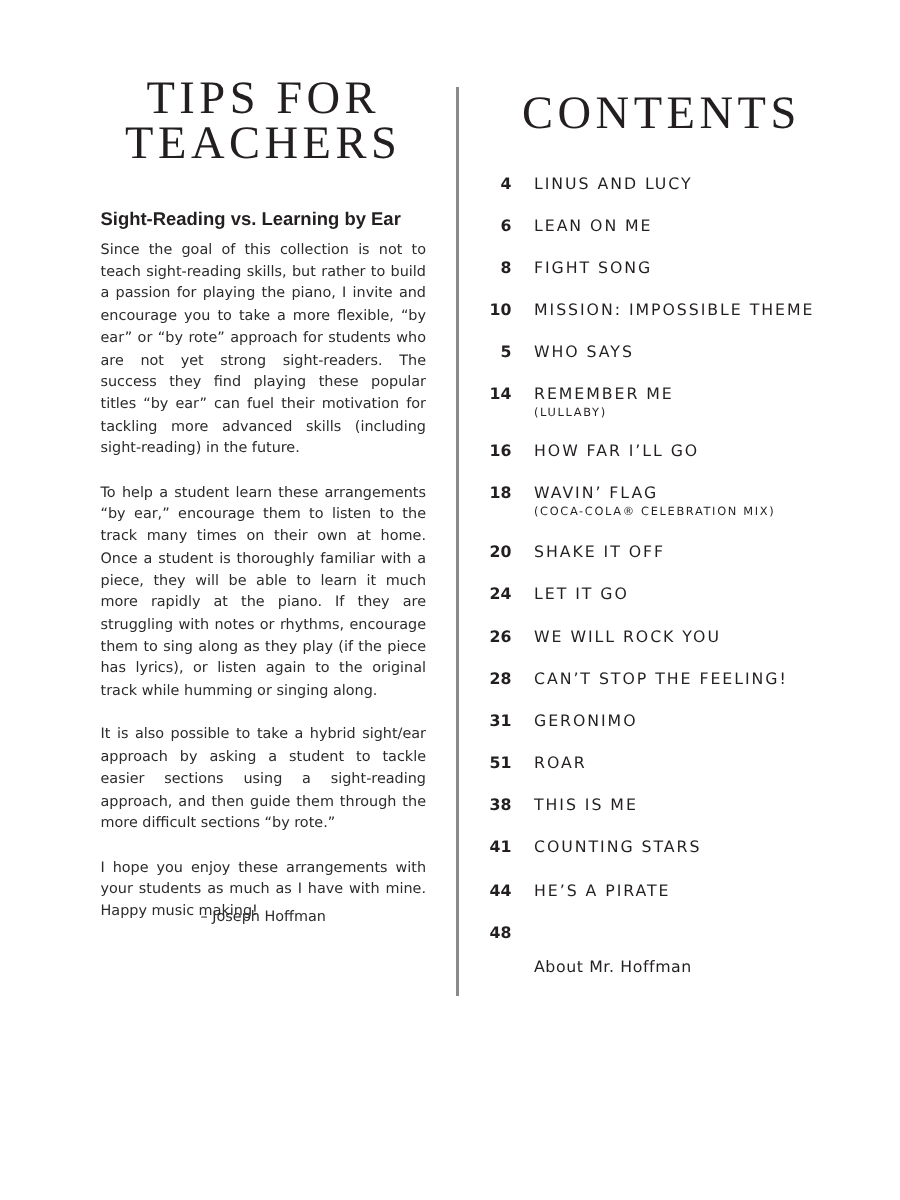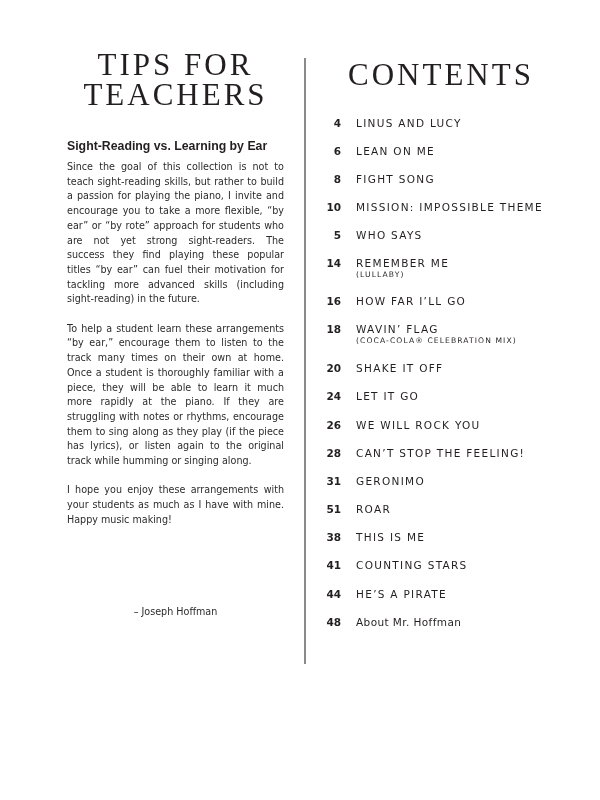--- a/index.html
+++ b/index.html
@@ -58,34 +58,35 @@
   .toc-title {
     position: absolute; left: 44px; top: 0;
     font-family: "DejaVu Sans", sans-serif; font-size: 10.5px;
     letter-spacing: 1.3px; color: #231f20; white-space: nowrap; line-height: 14px;
   }
   .toc-sub {
     position: absolute; left: 44px; top: 14px;
     font-family: "DejaVu Sans", sans-serif; font-size: 7.6px;
     letter-spacing: 1.1px; color: #231f20; white-space: nowrap; line-height: 10px; text-align: center;
   }
-  .toc-title.mixed { letter-spacing: 0.4px; }
+  .toc-title.mixed { letter-spacing: 0.4px; margin-top: 23px; }
 </style>
 </head>
 <body>
 
 <div class="left-col">
   <h1 class="tips-title">
     <div>TIPS FOR</div>
     <div>TEACHERS</div>
   </h1>
   <h2 class="section-heading">Sight-Reading vs. Learning by Ear</h2>
   <div class="body-text">
     <p>Since the goal of this collection is not to teach sight-reading skills, but rather to build a passion for playing the piano, I invite and encourage you to take a more flexible, “by ear” or “by rote” approach for students who are not yet strong sight-readers. The success they find playing these popular titles “by ear” can fuel their motivation for tackling more advanced skills (including sight-reading) in the future.</p>
     <p>To help a student learn these arrangements “by ear,” encourage them to listen to the track many times on their own at home. Once a student is thoroughly familiar with a piece, they will be able to learn it much more rapidly at the piano. If they are struggling with notes or rhythms, encourage them to sing along as they play (if the piece has lyrics), or listen again to the original track while humming or singing along.</p>
+    <p>It is also possible to take a hybrid sight/ear approach by asking a student to tackle easier sections using a sight-reading approach, and then guide them through the more difficult sections “by rote.”</p>
     <p class="last">I hope you enjoy these arrangements with your students as much as I have with mine. Happy music making!</p>
   </div>
   <div class="signature">– Joseph Hoffman</div>
 </div>
 
 <div class="divider"></div>
 
 <h1 class="contents-title">CONTENTS</h1>
 
 <div class="toc" id="toc">

